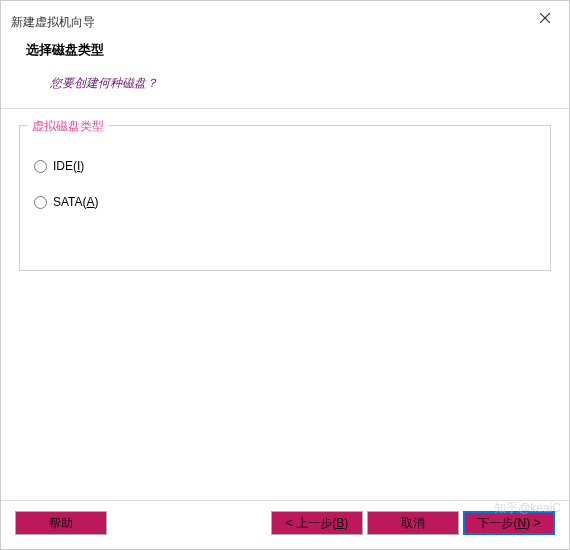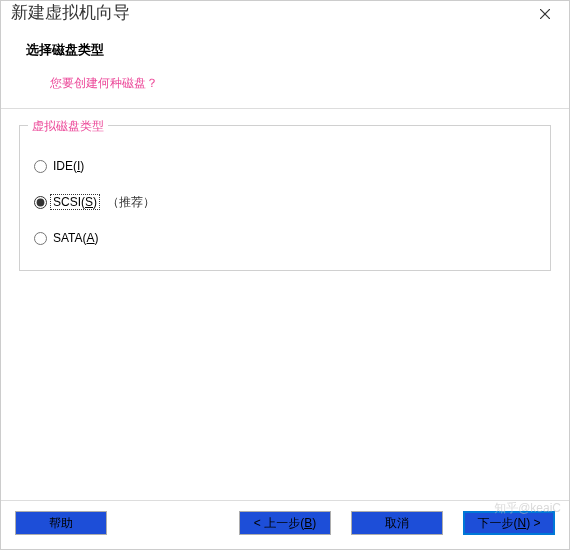--- a/index.html
+++ b/index.html
@@ -16,24 +16,24 @@
       height: 550px;
       background: #fff;
       border: 1px solid #ccc;
       display: flex;
       flex-direction: column;
       position: relative;
     }
     .titlebar {
       height: 30px;
       display: flex;
-      align-items: flex-start;
+      align-items: flex-end;
       justify-content: space-between;
       padding: 0 8px 0 10px;
-      font-size: 17px;
+      font-size: 12px;
       color: #333;
       gap: 20px;
     }
     .close-btn {
       width: 32px;
       height: 26px;
       display: flex;
       align-items: center;
       justify-content: center;
       cursor: pointer;
@@ -45,22 +45,23 @@
       padding: 10px 10px 16px 25px;
     }
     .header-title {
       font-size: 13px;
       font-weight: bold;
       color: #000;
       margin-bottom: 16px;
     }
     .header-subtitle {
       font-size: 12px;
-      color: #ec4899;
+      color: #701a75;
       margin-left: 24px;
+      font-style: italic;
     }
     .divider {
       height: 1px;
       background: #ddd;
       margin: 0;
     }
     .content {
       flex: 1;
       padding: 16px 18px;
     }
@@ -112,32 +113,32 @@
     .footer {
       padding: 10px 14px 14px 14px;
       display: flex;
       align-items: center;
       border-top: 1px solid #ddd;
     }
     .btn {
       height: 24px;
       min-width: 92px;
       padding: 0 10px;
-      background: #1d4ed8;
+      background: #be185d;
       border: 1px solid #adadad;
       font-size: 12px;
       color: #000;
       cursor: pointer;
       font-family: inherit;
     }
     .btn .mnemonic { text-decoration: underline; }
     .btn-group-right {
       margin-left: auto;
       display: flex;
-      gap: 16px;
+      gap: 0;
     }
     .btn-group-right .btn { margin-left: 4px; }
     .btn.default {
       border: 1px solid #0078d7;
       box-shadow: inset 0 0 0 1px #0078d7;
     }
     .btn:first-child { margin-left: 0; }
     .watermark {
       position: absolute;
       right: 8px;
@@ -172,25 +173,20 @@
 
   <div class="content">
     <div class="groupbox">
       <div class="groupbox-legend">虚拟磁盘类型</div>
 
       <div class="radio-row">
         <input type="radio" name="disktype" class="radio-input" style="">
         <label class="radio-label"><span>IDE(</span><span class="mnemonic">I</span><span>)</span></label>
       </div>
 
-      <div class="radio-row">
-        <input type="radio" name="disktype" class="radio-input" checked="" style="">
-        <label class="radio-label focused"><span>SCSI(</span><span class="mnemonic">S</span><span>)</span></label>
-        <span class="recommend">（推荐）</span>
-      </div>
 
       <div class="radio-row">
         <input type="radio" name="disktype" class="radio-input" style="">
         <label class="radio-label"><span>SATA(</span><span class="mnemonic">A</span><span>)</span></label>
       </div>
 
     </div>
   </div>
 
   <div class="footer">

